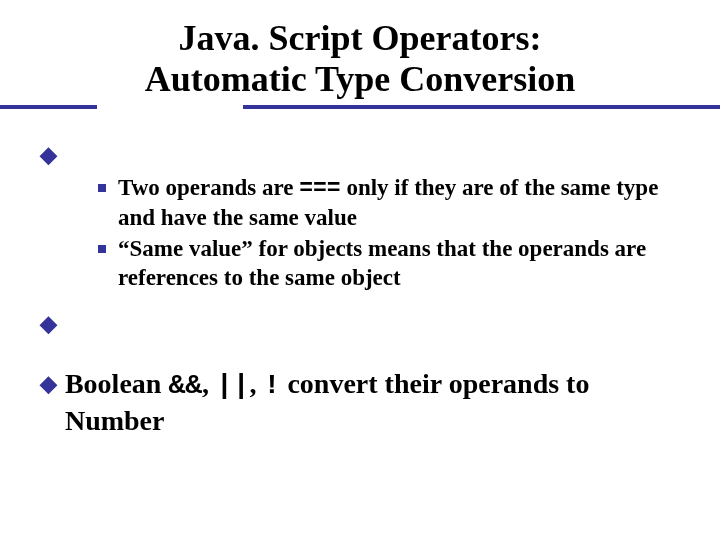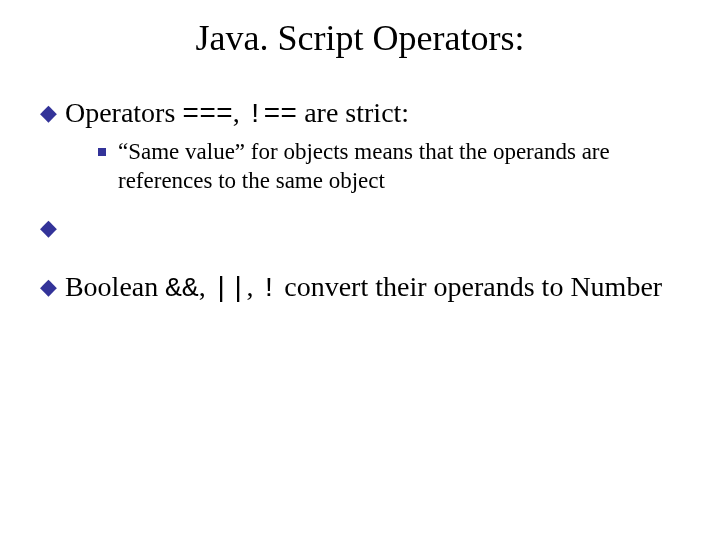--- a/index.html
+++ b/index.html
@@ -10,20 +10,21 @@
     background: #fff;
     font-family: "Times New Roman", Times, serif;
     color: #000;
     overflow: hidden;
   }
   .slide {
     position: relative;
     width: 720px;
     height: 474px;
     box-sizing: border-box;
+    font-weight: bold;
   }
   .title-block {
     text-align: center;
     padding-top: 18px;
     font-size: 36px;
     line-height: 1.15;
   }
   .title-line2 {
     position: relative;
     display: inline-block;
@@ -85,31 +86,39 @@
     height: 22px;
   }
 </style>
 </head>
 <body>
 
 <div class="slide">
 
   <div class="title-block">
     <div>Java. Script Operators:</div>
+    <div class="title-line2">
+      <span>Automatic Type Conversion</span>
+      <span class="underline left"></span>
+      <span class="underline right"></span>
+    </div>
   </div>
 
   <div class="body">
 
     <div class="L1">
       <span class="bullet">◆</span>
-      <span>
-        <span>Operators </span><span class="mono">===</span><span>, </span><span class="mono">!==</span><span> are strict:</span>
-      </span>
     </div>
     <div class="L2-group">
+      <div class="L2">
+        <span class="bullet"></span>
+        <span>
+          <span>Two  operands are </span><span class="mono">===</span><span> only if they are of the same type and have the same value</span>
+        </span>
+      </div>
       <div class="L2">
         <span class="bullet"></span>
         <span>
           <span>“Same value” for objects means that the operands are references to the same object</span>
         </span>
       </div>
     </div>
 
     <div class="L1">
       <span class="bullet">◆</span>

